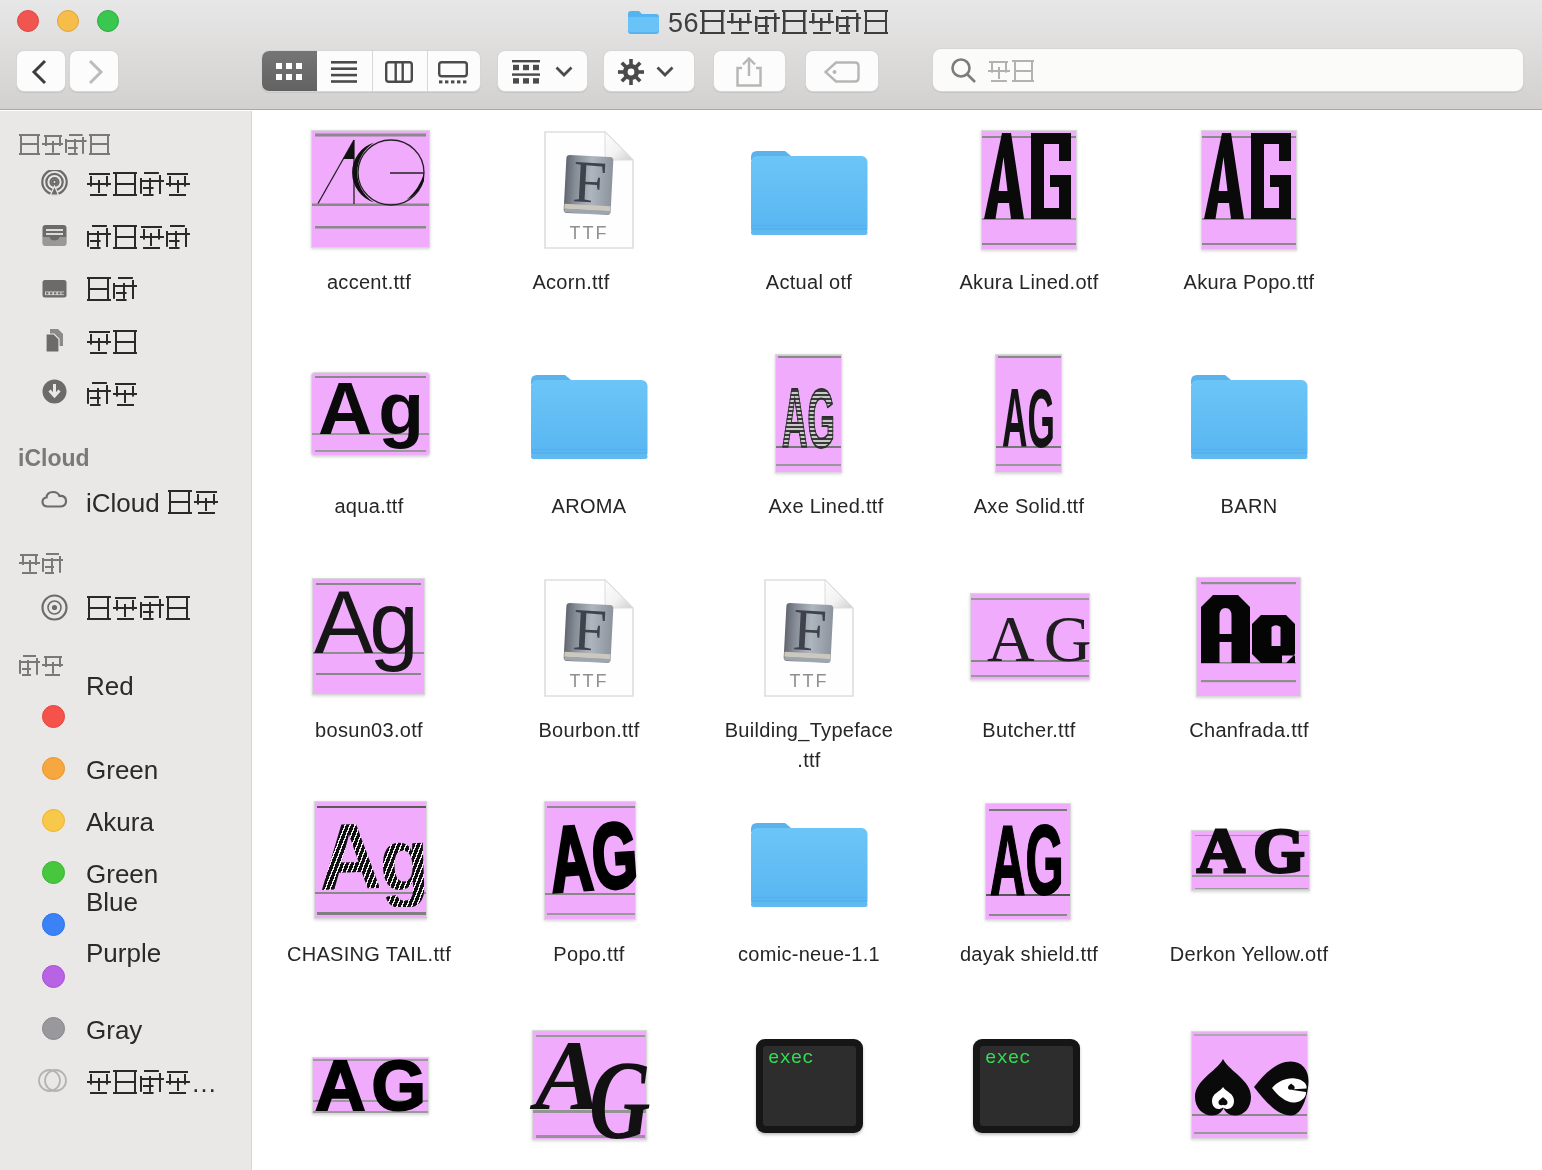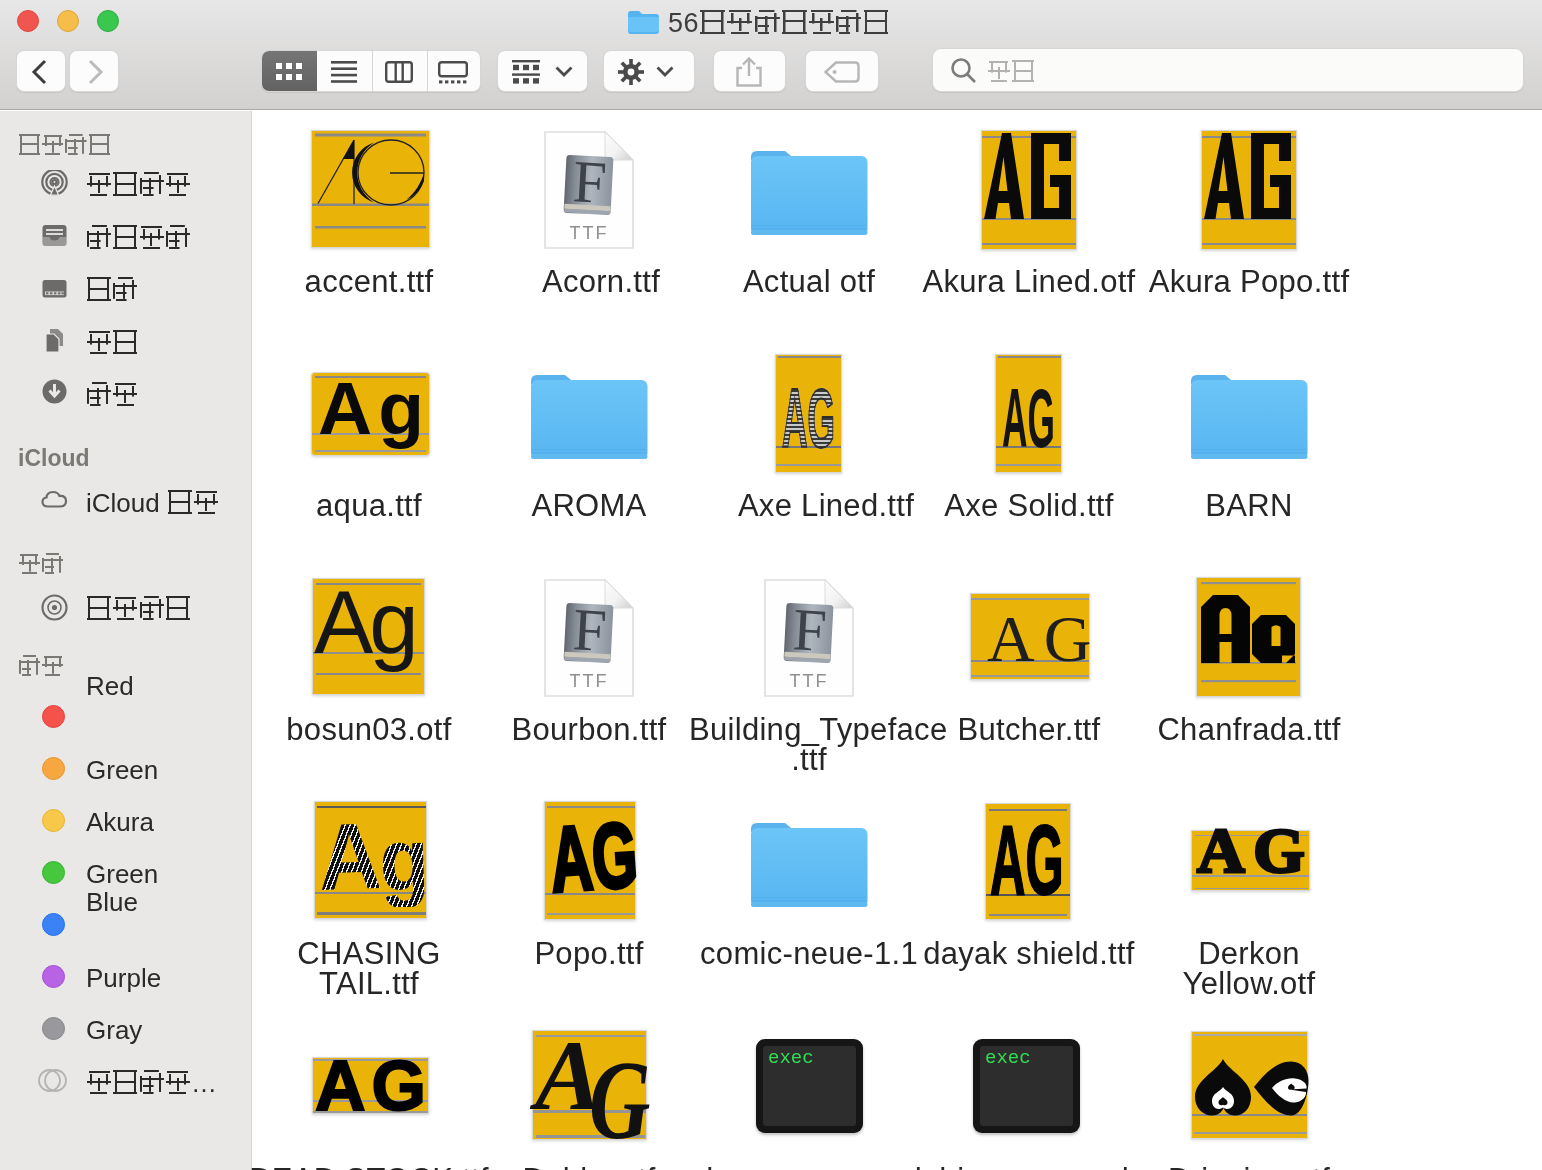--- a/index.html
+++ b/index.html
@@ -37,22 +37,22 @@
  linear-gradient(currentColor,currentColor) 88% 60%/10% 80% no-repeat}
 #title{position:absolute;left:668px;top:8px;font-size:27px;color:#3e3e3e;letter-spacing:.5px}
 
 #sidebar{position:absolute;left:0;top:111px;width:252px;height:1059px;background:#e9e8e6;border-right:1px solid #d8d7d5}
 .shead{position:absolute;left:18px;font-size:23px;font-weight:bold;color:#7b7975}
 .sitem{position:absolute;left:86px;font-size:26px;color:#2a2a28;white-space:nowrap}
 .sic{position:absolute;left:41px;width:27px;height:27px}
 .tagc{position:absolute;left:42px;width:23px;height:23px;border-radius:50%}
 
 #content{position:absolute;left:253px;top:111px;width:1289px;height:1059px;background:#fff}
-.lab{position:absolute;width:240px;text-align:center;font-size:31px;letter-spacing:.3px;color:#262626;line-height:30px}
-.card{position:absolute;background:#eab308;border:1px solid #d8d8d8;box-shadow:0 1px 3px rgba(0,0,0,.18)}
+.lab{position:absolute;width:240px;text-align:center;font-size:20px;letter-spacing:.3px;color:#262626;line-height:30px}
+.card{position:absolute;background:#f0abfc;border:1px solid #d8d8d8;box-shadow:0 1px 3px rgba(0,0,0,.18)}
 .hl{position:absolute;left:0;width:100%}
 .folder{position:absolute;width:120px;height:97px}
 .page{position:absolute;width:90px;height:118px}
 .execi{position:absolute;width:107px;height:94px;background:#161616;border-radius:9px;box-shadow:0 2px 3px rgba(0,0,0,.25);padding:7px}
 .execi .scr{width:100%;height:100%;background:#2d2d2d;border-radius:3px;position:relative}
 .execi .scr span{position:absolute;left:5px;top:1px;font-family:"Liberation Mono",monospace;font-size:19px;color:#31dd52}
 </style>
 </head>
 <body>
 <div id="chrome">
@@ -237,21 +237,21 @@
     <div class="sitem" style="top:560px">Red</div>
   <div class="tagc" style="top:646px;background:#f6a73f;border:1px solid #e8952b"></div>
     <div class="sitem" style="top:644px">Green</div>
   <div class="tagc" style="top:698px;background:#f7c84a;border:1px solid #eab32e"></div>
     <div class="sitem" style="top:696px">Akura</div>
   <div class="tagc" style="top:750px;background:#46c73e;border:1px solid #38b331"></div>
     <div class="sitem" style="top:748px">Green</div>
   <div class="tagc" style="top:802px;background:#3b82f7;border:1px solid #2470ed"></div>
     <div class="sitem" style="top:776px">Blue</div>
   <div class="tagc" style="top:854px;background:#b763e3;border:1px solid #a44fd4"></div>
-    <div class="sitem" style="top:852px">Purple</div>
+    <div class="sitem" style="top:827px">Purple</div>
   <div class="tagc" style="top:906px;background:#98989d;border:1px solid #87878c"></div>
     <div class="sitem" style="top:904px">Gray</div>
   <svg class="sic" style="left:38px;top:957px;width:30px;height:25px" viewBox="0 0 30 25">
     <circle cx="11.5" cy="12.5" r="10.5" fill="none" stroke="#b4b3b1" stroke-width="1.8"></circle>
     <circle cx="17.5" cy="12.5" r="10.5" fill="none" stroke="#b4b3b1" stroke-width="1.8"></circle>
   </svg>
   <div class="sitem" style="top:957px"><span class="z2"></span><span class="z"></span><span class="z3"></span><span class="z2"></span>…</div>
 </div>
 <div id="content"></div>
 <svg width="0" height="0" style="position:absolute">
@@ -475,21 +475,21 @@
     <path d="M31 27 C38 40 59 48 59 65 C59 76 52 83.5 43 83.5 C37 83.5 33 80 31.5 76 C30 80 26 83.5 20 83.5 C11 83.5 3 76 3 65 C3 48 24 40 31 27 Z" fill="#0a0a0a"></path>
     <path d="M31 55 C34 60 42 61 42 69 C42 76 36 79 31 75.5 C26 79 20 76 20 69 C20 61 28 60 31 55 Z" fill="#fff"></path>
     <path d="M31 65 C32.5 67 35.5 67.5 35.5 70.5 C35.5 73 33 74 31 72.7 C29 74 26.5 73 26.5 70.5 C26.5 67.5 29.5 67 31 65 Z" fill="#0a0a0a"></path>
     <path d="M62 55 C73 41 85 29.5 99 29.5 C110 29.5 116.5 38 116.5 49 C116.5 60 111 83.5 99 83.5 C85 83.5 73 69 62 55 Z" fill="#0a0a0a"></path>
     <path d="M80 56 C86 49 95 45.5 103 46.5 C111 47.5 115.5 52 114.5 56.5 L97 57.5 L114 60 C114.5 65 110 69.5 103 70.5 C95 71.5 86 64 80 56 Z" fill="#fff"></path>
     <path d="M99 51.5 C100.3 53 102.7 53.3 102.7 55.5 C102.7 57.5 100.8 58.2 99.3 57.2 C97.8 58.2 96 57.5 96 55.5 C96 53.3 98 53 99 51.5 Z" fill="#0a0a0a"></path>
   </svg>
 </div>
 
 <div class="lab" style="left:249px;top:267px">accent.ttf</div>
-<div class="lab" style="left:481px;top:267px">Acorn.ttf</div>
+<div class="lab" style="left:451px;top:267px">Acorn.ttf</div>
 <div class="lab" style="left:689px;top:267px">Actual otf</div>
 <div class="lab" style="left:909px;top:267px">Akura Lined.otf</div>
 <div class="lab" style="left:1129px;top:267px">Akura Popo.ttf</div>
 <div class="lab" style="left:249px;top:491px">aqua.ttf</div>
 <div class="lab" style="left:469px;top:491px">AROMA</div>
 <div class="lab" style="left:706px;top:491px">Axe Lined.ttf</div>
 <div class="lab" style="left:909px;top:491px">Axe Solid.ttf</div>
 <div class="lab" style="left:1129px;top:491px">BARN</div>
 <div class="lab" style="left:249px;top:715px">bosun03.otf</div>
 <div class="lab" style="left:469px;top:715px">Bourbon.ttf</div>

